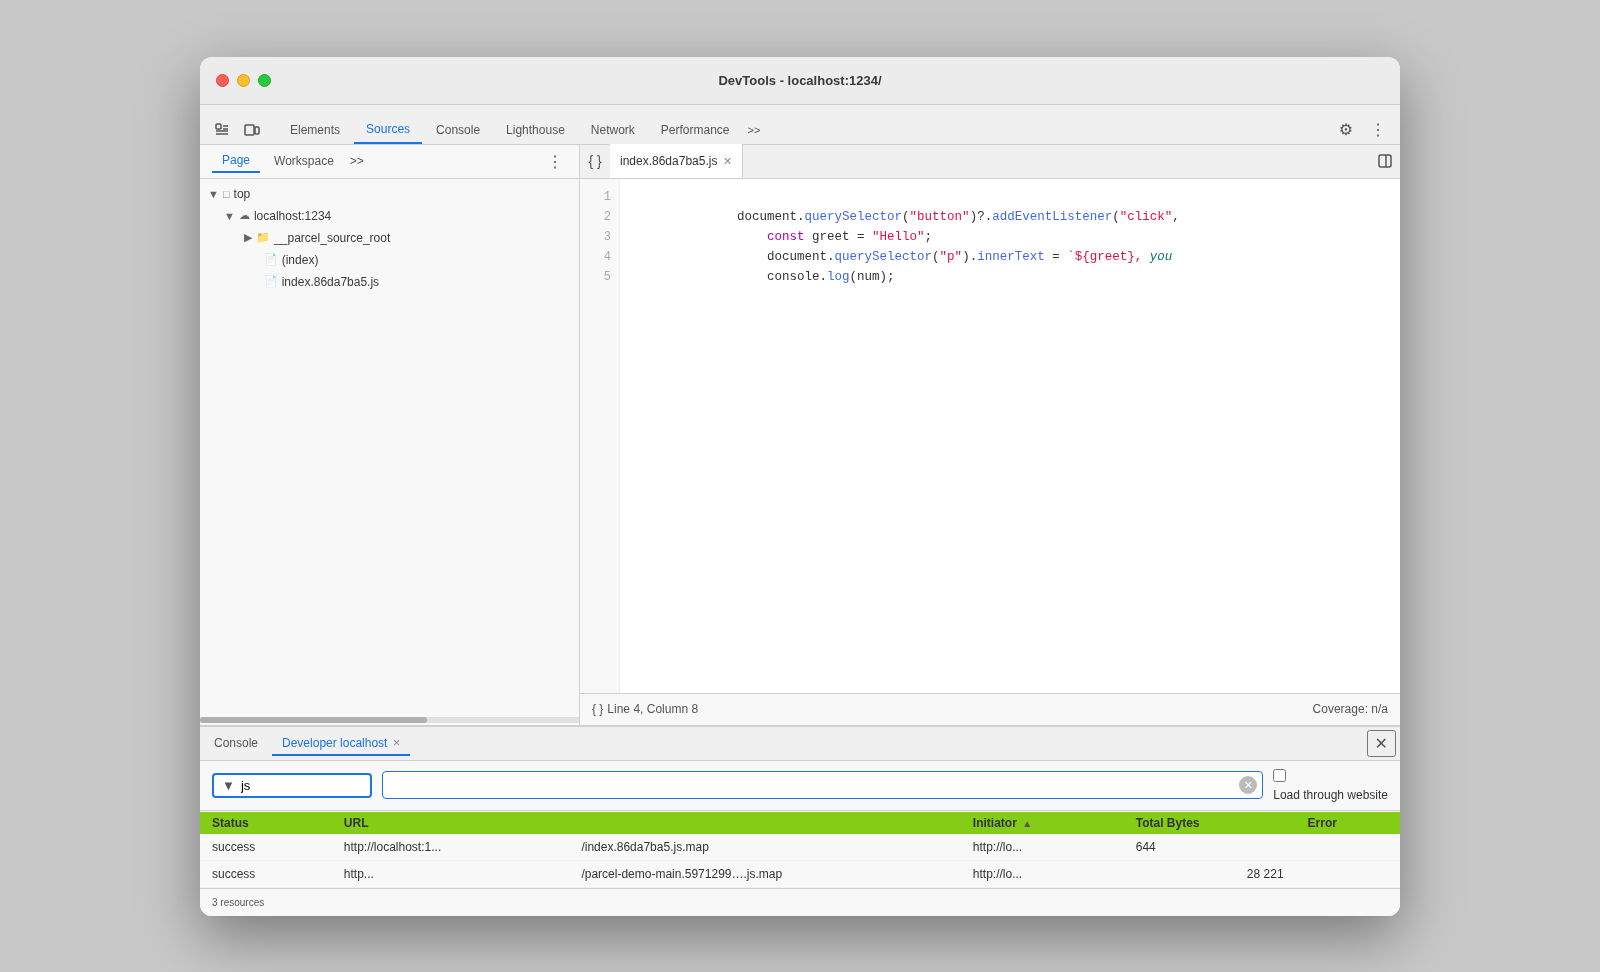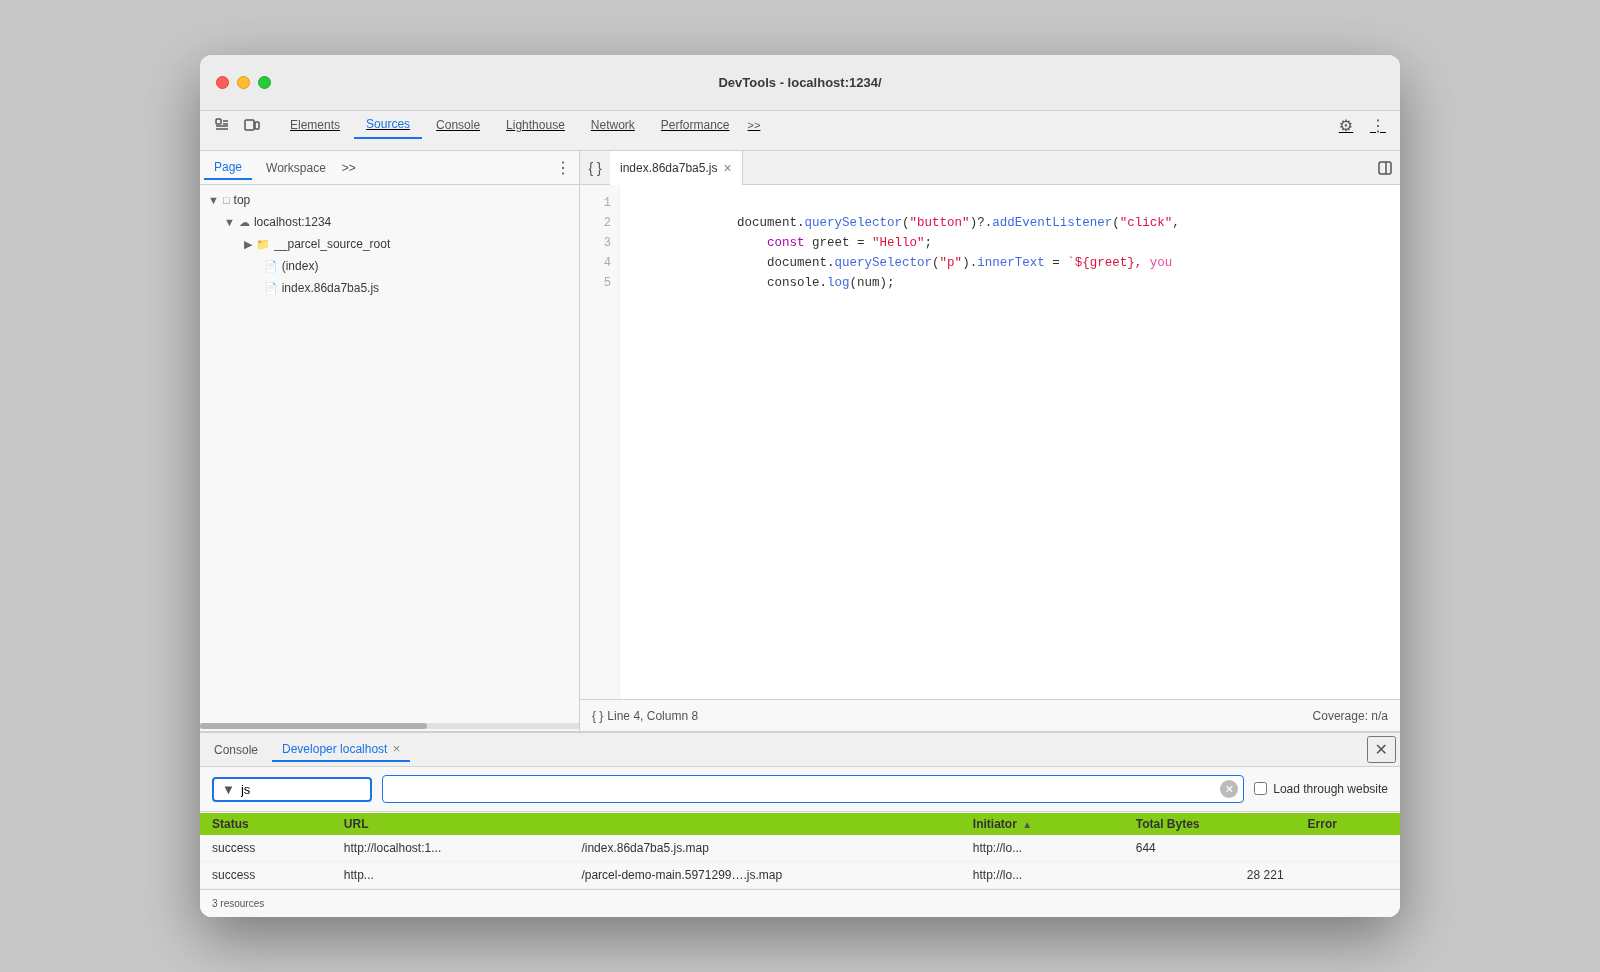--- a/index.html
+++ b/index.html
@@ -13,21 +13,21 @@
     }
     .window {
       width: 1200px;
       background: #f5f5f5;
       border-radius: 12px;
       box-shadow: 0 20px 60px rgba(0,0,0,0.4);
       overflow: hidden;
     }
     .title-bar {
       background: #ececec;
-      height: 56px;
+      height: 48px;
       display: flex;
       align-items: center;
       justify-content: center;
       position: relative;
       border-bottom: 1px solid #d0d0d0;
     }
     .traffic-lights {
       position: absolute;
       left: 16px;
       display: flex;
@@ -44,25 +44,24 @@
     .tl-maximize { background: #28c840; border: 1px solid #1aab29; }
     .title-text {
       font-size: 13px;
       font-weight: 600;
       color: #3a3a3a;
     }
     .devtools-header {
       background: #f0f0f0;
       border-bottom: 1px solid #d0d0d0;
       display: flex;
-      align-items: flex-start;
+      align-items: flex-end;
       padding: 0 8px;
       height: 40px;
       gap: 4px;
-      text-decoration: underline;
     }
     .header-icons {
       display: flex;
       align-items: center;
       gap: 2px;
       margin-right: 8px;
     }
     .header-icon-btn {
       width: 28px;
       height: 28px;
@@ -110,21 +109,21 @@
       border-right: 1px solid #d0d0d0;
       display: flex;
       flex-direction: column;
       background: #f8f8f8;
       flex-shrink: 0;
     }
     .sidebar-tabs {
       display: flex;
       align-items: center;
       border-bottom: 1px solid #d0d0d0;
-      padding: 0 4px;
+      padding: 0 12px;
       height: 34px;
       gap: 4px;
     }
     .sidebar-tab {
       padding: 4px 10px;
       font-size: 12px;
       color: #555;
       cursor: pointer;
     }
     .sidebar-tab.active {
@@ -269,21 +268,21 @@
       line-height: 20px;
       white-space: pre;
       color: #333;
     }
     .code-line .kw { color: #aa00aa; }
     .code-line .str { color: #d14; }
     .code-line .fn { color: #333; }
     .code-line .var-name { color: #333; }
     .code-line .method { color: #4169e1; }
     .code-line .tmpl { color: #d14; }
-    .code-line .red { color: #ec4899; }
+    .code-line .red { color: #0f766e; font-style: italic; }
     .status-bar {
       height: 32px;
       display: flex;
       align-items: center;
       border-top: 1px solid #d0d0d0;
       padding: 0 12px;
       font-size: 12px;
       color: #555;
       background: #f8f8f8;
     }
@@ -389,20 +388,21 @@
       color: #fff;
       font-size: 11px;
     }
     .load-website {
       display: flex;
       align-items: flex-start;
       gap: 6px;
       font-size: 12px;
       color: #333;
       white-space: nowrap;
+      flex-direction: column;
     }
     .load-website input[type="checkbox"] { cursor: pointer; }
     .resource-table {
       flex: 1;
       overflow: auto;
     }
     .resource-table table {
       width: 100%;
       border-collapse: collapse;
       font-size: 12px;

